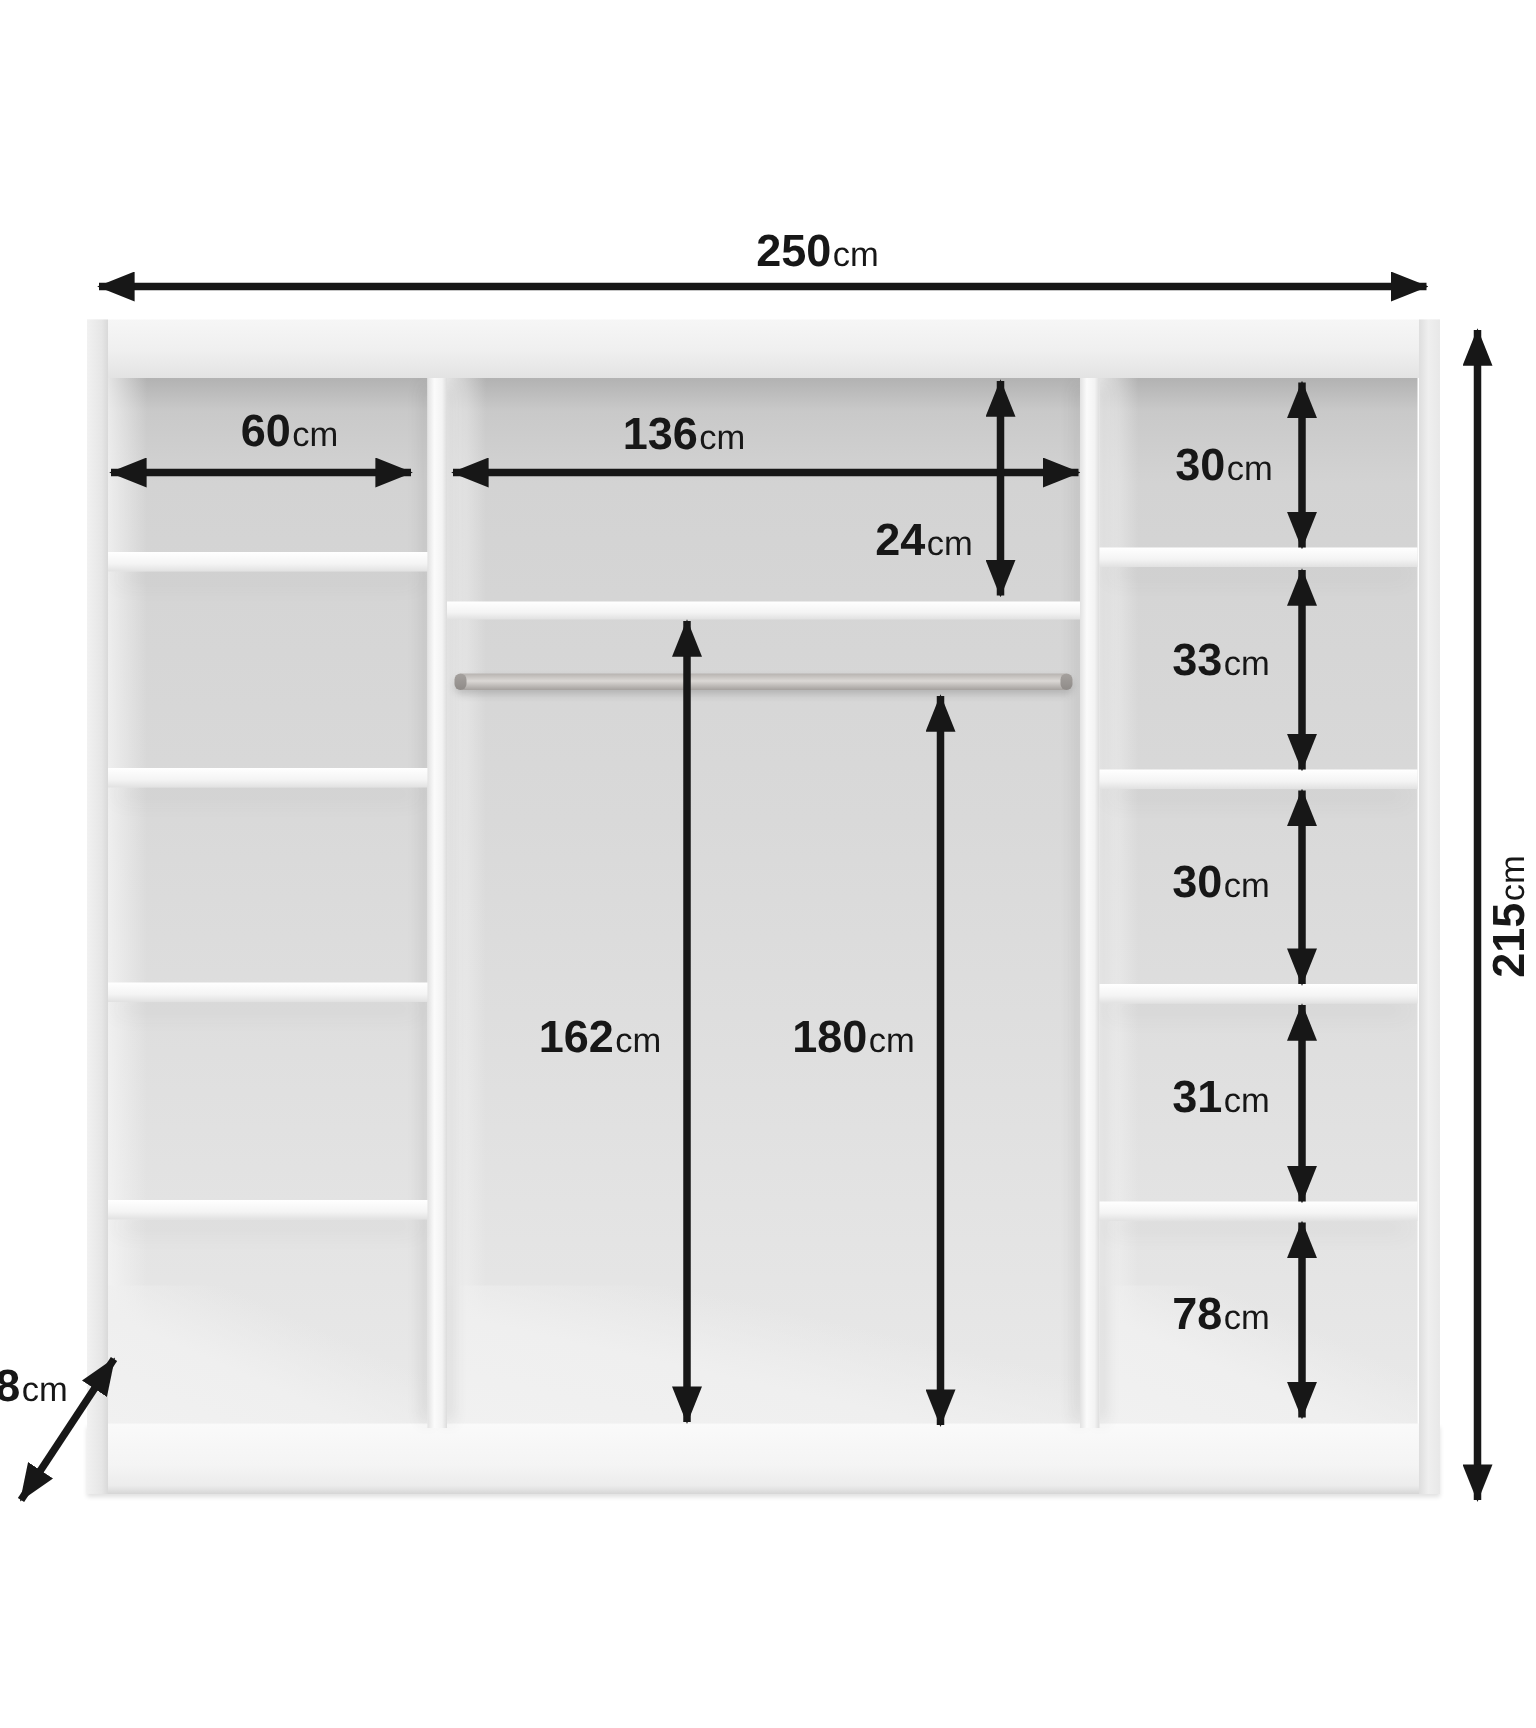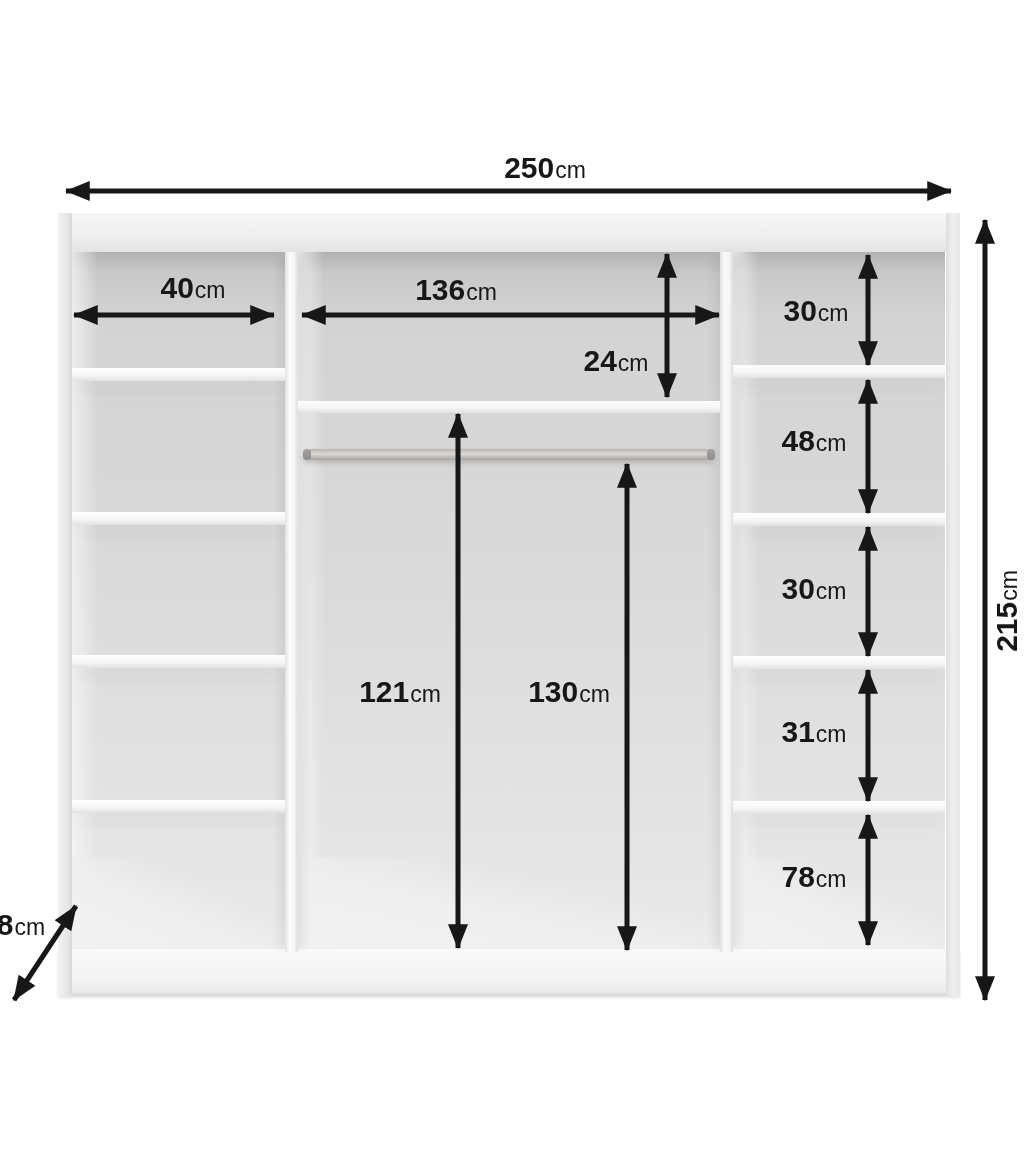--- a/index.html
+++ b/index.html
@@ -174,45 +174,45 @@
 
   <div class="dim" style="left:545px; top:134px">
     <span>250</span><span class="unit">cm</span>
   </div>
 
   <div class="dim rot" style="left:1007px; top:577px">
     <span>215</span><span class="unit">cm</span>
   </div>
 
   <div class="dim" style="left:193px; top:254px">
-    <span>40</span><span class="unit">cm</span>
+    <span>60</span><span class="unit">cm</span>
   </div>
 
   <div class="dim" style="left:456px; top:256px">
     <span>136</span><span class="unit">cm</span>
   </div>
 
   <div class="dim" style="left:616px; top:327px">
     <span>24</span><span class="unit">cm</span>
   </div>
 
   <div class="dim" style="left:400px; top:658px">
-    <span>121</span><span class="unit">cm</span>
+    <span>162</span><span class="unit">cm</span>
   </div>
 
   <div class="dim" style="left:569px; top:658px">
-    <span>130</span><span class="unit">cm</span>
+    <span>180</span><span class="unit">cm</span>
   </div>
 
   <div class="dim" style="left:816px; top:277px">
     <span>30</span><span class="unit">cm</span>
   </div>
 
   <div class="dim" style="left:814px; top:407px">
-    <span>48</span><span class="unit">cm</span>
+    <span>33</span><span class="unit">cm</span>
   </div>
 
   <div class="dim" style="left:814px; top:555px">
     <span>30</span><span class="unit">cm</span>
   </div>
 
   <div class="dim" style="left:814px; top:698px">
     <span>31</span><span class="unit">cm</span>
   </div>
 

